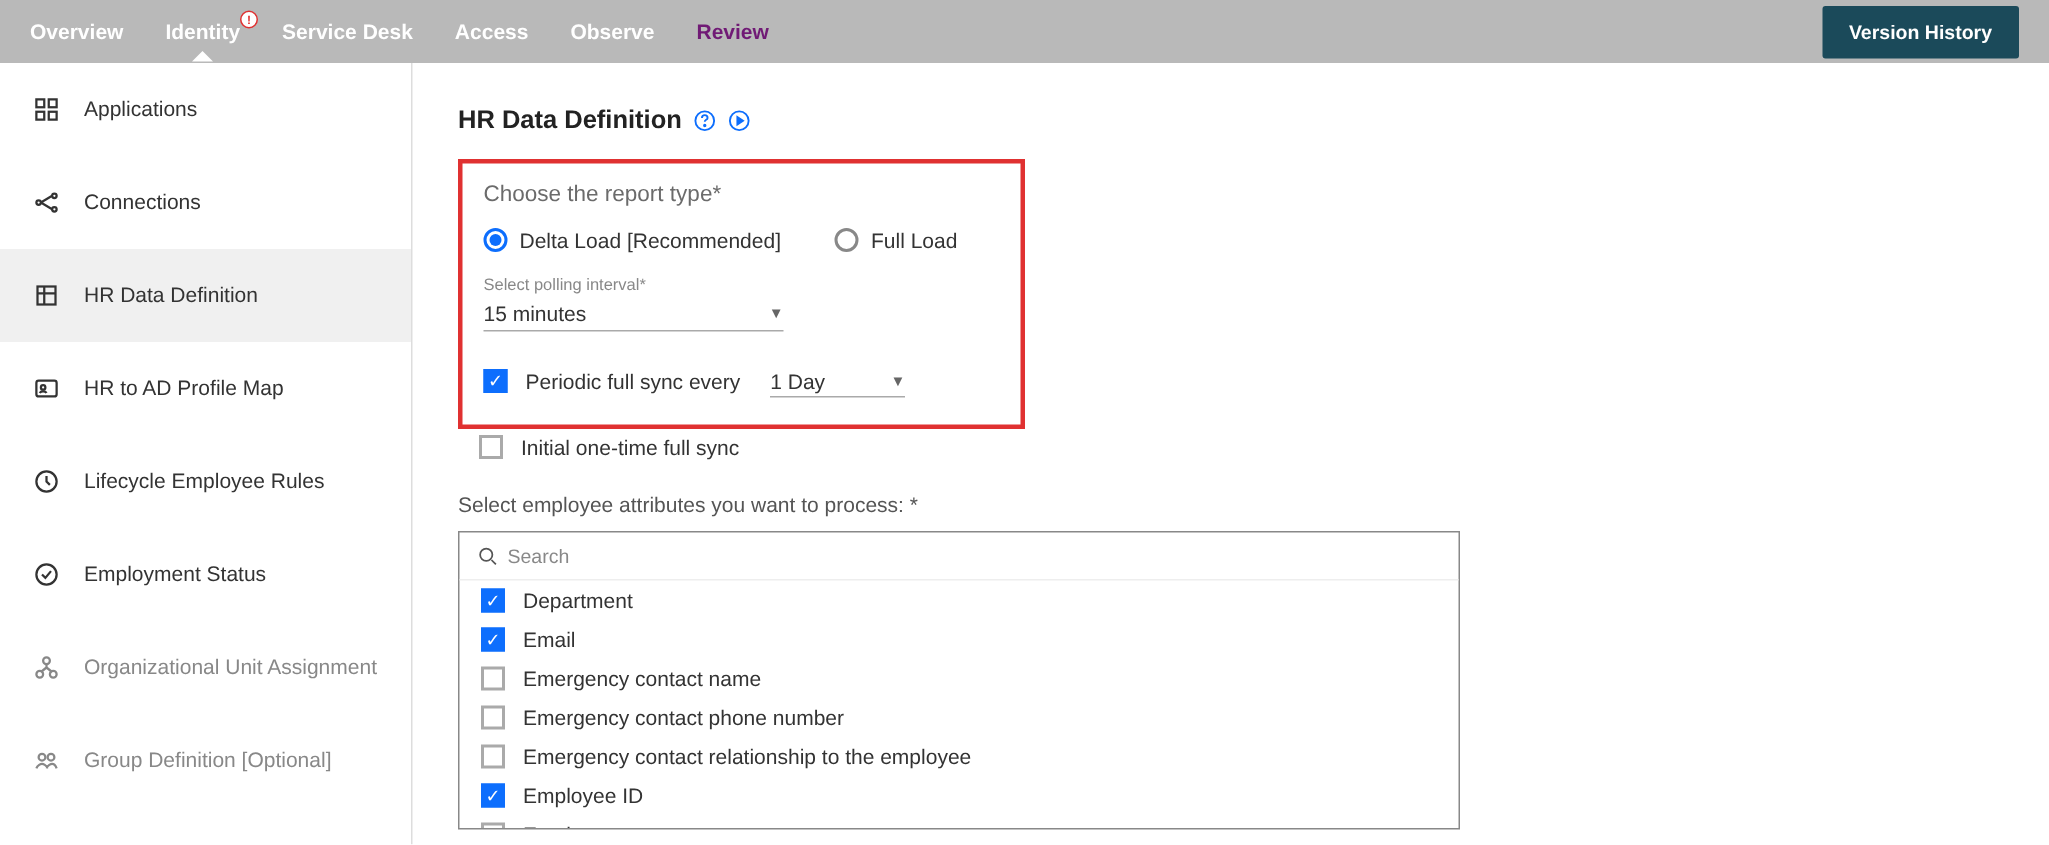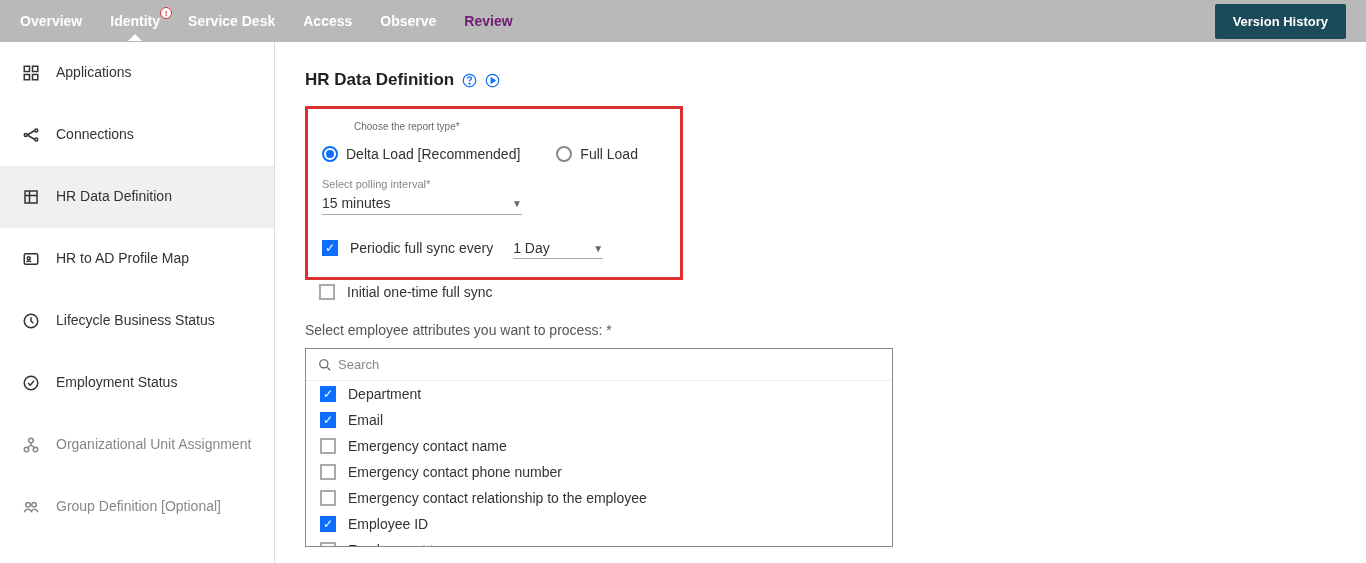--- a/index.html
+++ b/index.html
@@ -14,37 +14,37 @@
   .layout { display: flex; height: calc(563px - 42px); }
   .sidebar { width: 275px; background: #fff; border-right: 1px solid #ddd; }
   .side-item { display: flex; align-items: flex-start; gap: 16px; padding: 22px 22px; cursor: pointer; color: #333; font-size: 14px; }
   .side-item.active { background: #f0f0f0; }
   .side-item.disabled { color: #888; }
   .side-icon { width: 18px; height: 18px; flex-shrink: 0; }
   .main { flex: 1; padding: 28px 30px; overflow: auto; position: relative; }
   .page-title { font-size: 17px; font-weight: 700; color: #222; display:flex; align-items:center; gap:8px; margin-bottom: 16px; }
   .help-icon, .play-icon { width: 15px; height: 15px; color: #0d6efd; cursor:pointer; }
   .red-box { border: 3px solid #e03131; padding: 12px 14px 18px 14px; width: 378px; }
-  .section-label { color: #6b6b6b; font-size: 10px; margin-bottom: 14px; margin-left: 32px; }
+  .section-label { color: #6b6b6b; font-size: 15px; margin-bottom: 14px; }
   .radio-row { display: flex; gap: 36px; margin-bottom: 16px; }
   .radio-opt { display: flex; align-items: flex-start; gap: 8px; font-size: 14px; cursor:pointer; }
   .radio { width: 16px; height: 16px; border-radius: 50%; border: 2px solid #0d6efd; position: relative; }
   .radio.unchecked { border-color: #888; }
   .radio.checked::after { content:''; position:absolute; width:8px; height:8px; background:#0d6efd; border-radius:50%; top:2px; left:2px; }
   .small-label { font-size: 11px; color: #888; margin-bottom: 2px; }
   .select-field { width: 200px; border: none; border-bottom: 1px solid #aaa; background: transparent; font-size: 14px; padding: 3px 0; display:flex; justify-content:space-between; align-items:center; cursor:pointer; }
   .select-field.small { width: 90px; display:inline-flex; margin-left:8px; border-bottom:1px solid #aaa; padding-bottom:2px; justify-content:space-between; }
   .caret { font-size: 10px; color: #666; }
   .check-row { display:flex; align-items:center; gap:12px; margin-top:22px; font-size:14px; }
   .check-row.outside { margin-left: 14px; margin-top: 4px; }
   .checkbox { width: 16px; height: 16px; border: 2px solid #aaa; display:flex; align-items:center; justify-content:center; cursor:pointer; }
   .checkbox.checked { background:#0d6efd; border-color:#0d6efd; }
   .checkbox.checked::after { content:'✓'; color:#fff; font-size:12px; line-height:12px; }
   .attr-label { color:#555; font-size:14px; margin-top: 22px; margin-bottom:10px; }
-  .attr-box { border:1px solid #888; width: 588px; }
+  .attr-box { border:1px solid #888; width: 668px; }
   .search-row { display:flex; align-items:center; gap:6px; padding:8px 12px; border-bottom:1px solid #eee; }
   .search-input { border:none; outline:none; font-size:13px; flex:1; color:#888; }
   .search-input::placeholder { color:#888; }
   .attr-list { max-height: 165px; overflow:auto; position:relative; }
   .attr-item { display:flex; align-items:center; gap:12px; padding:5px 14px; font-size:14px; cursor:pointer; }
   .attr-list::-webkit-scrollbar { width:4px; }
   .attr-list::-webkit-scrollbar-thumb { background:#ccc; }
   svg { display:block; }
 </style>
 </head>
@@ -98,21 +98,21 @@
           <circle cx="9" cy="11" r="2"></circle>
           <path d="M6 16c1-2 5-2 6 0"></path>
         </svg>
       <span>HR to AD Profile Map</span>
     </div>
     <div class="side-item">
       <svg class="side-icon" viewBox="0 0 24 24" fill="none" stroke="#333" stroke-width="2">
           <circle cx="12" cy="12" r="9"></circle>
           <path d="M12 7v5l3 3"></path>
         </svg>
-      <span>Lifecycle Business Status</span>
+      <span>Lifecycle Employee Rules</span>
     </div>
     <div class="side-item">
       <svg class="side-icon" viewBox="0 0 24 24" fill="none" stroke="#333" stroke-width="2">
           <circle cx="12" cy="12" r="9"></circle>
           <path d="M8 12l3 3 5-6"></path>
         </svg>
       <span>Employment Status</span>
     </div>
     <div class="side-item disabled">
       <svg class="side-icon" viewBox="0 0 24 24" fill="none" stroke="#888" stroke-width="2">

